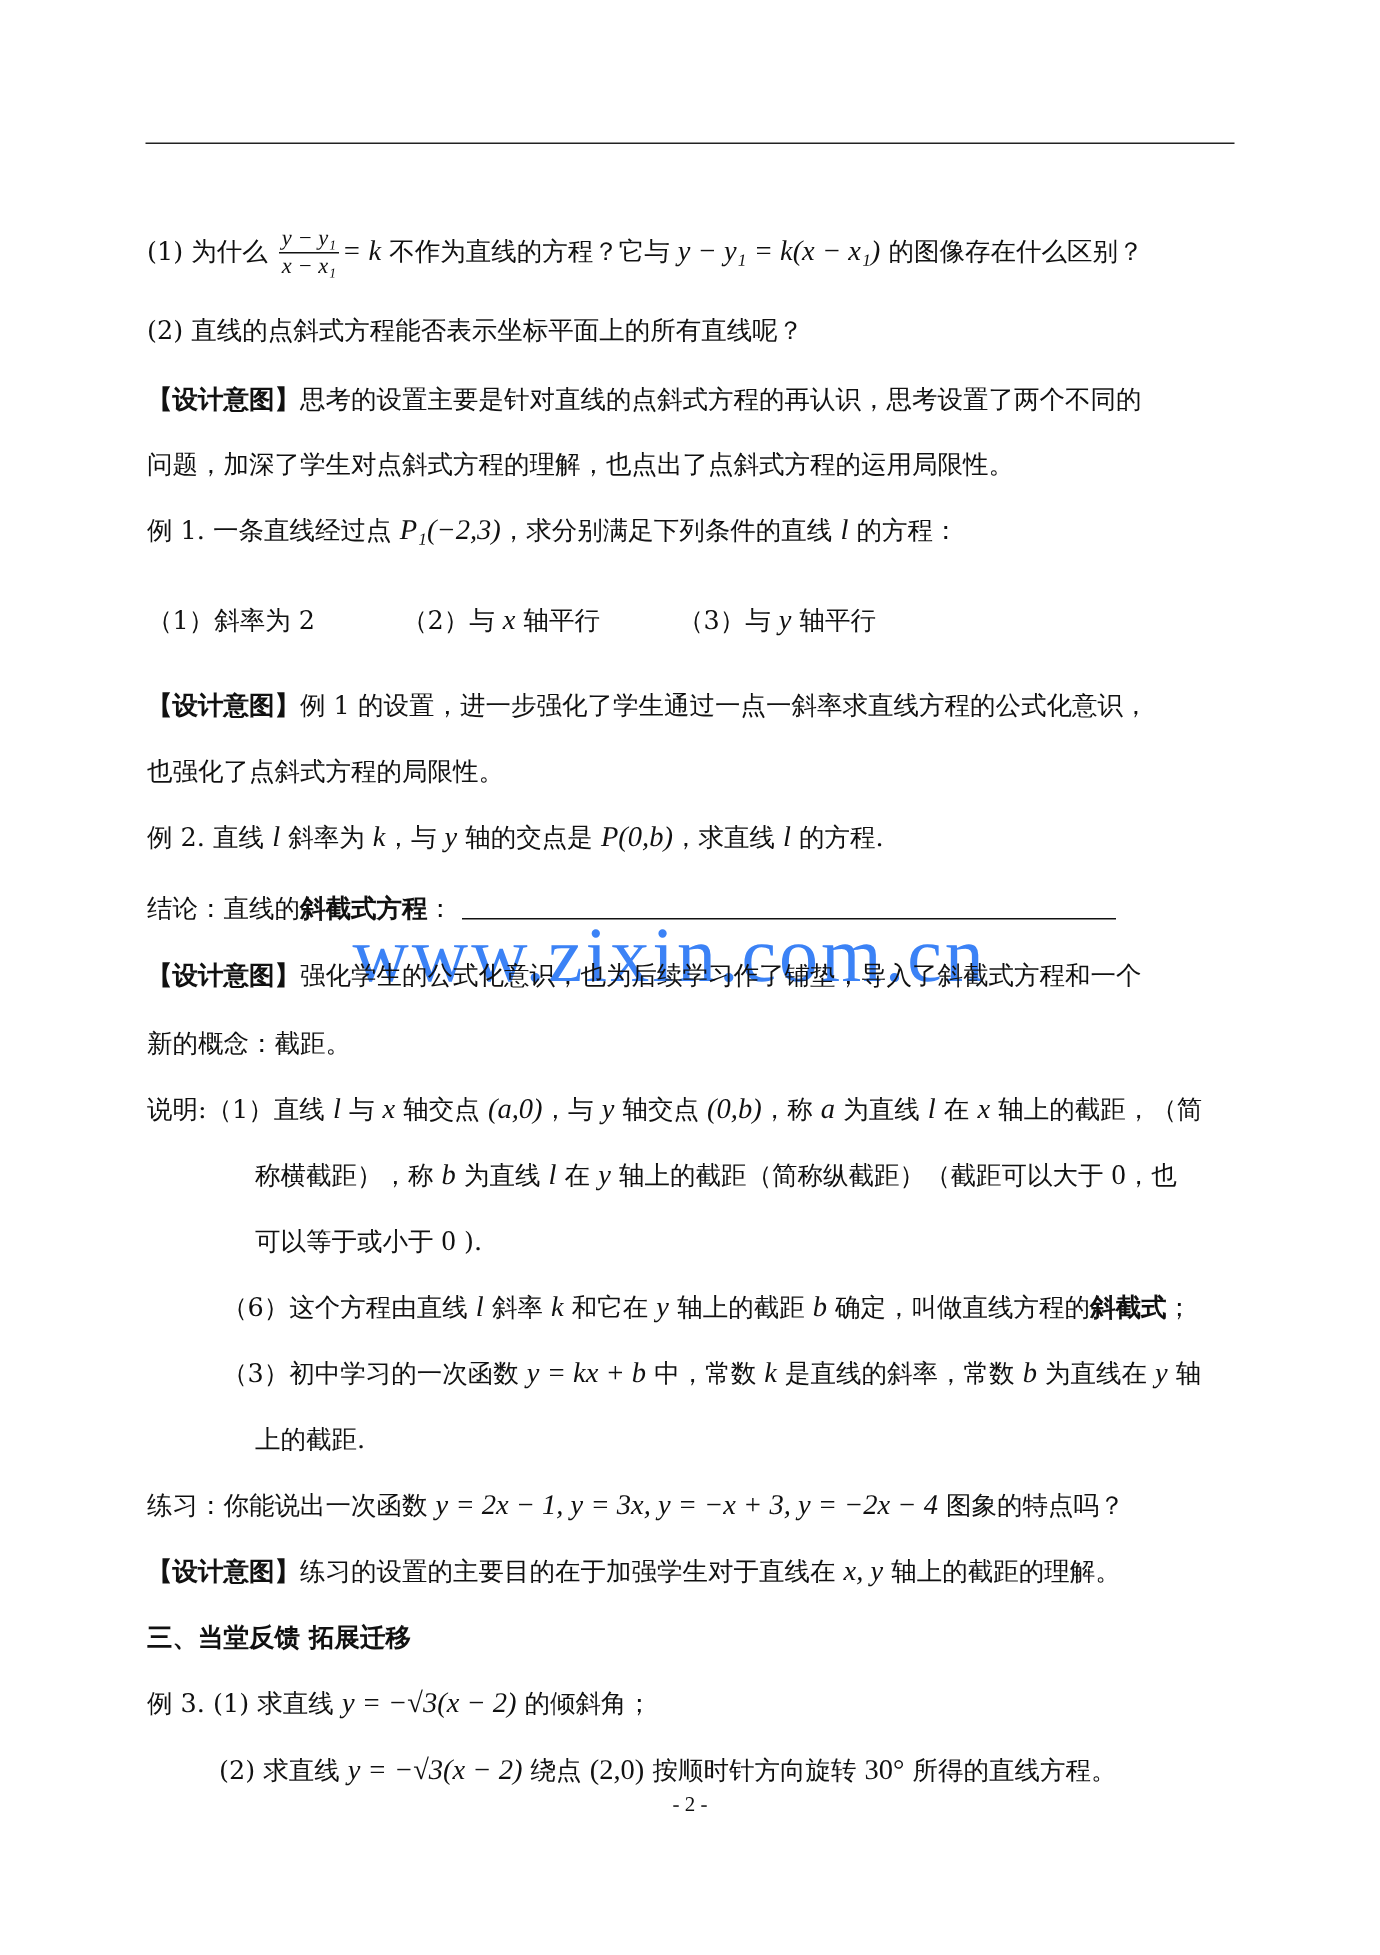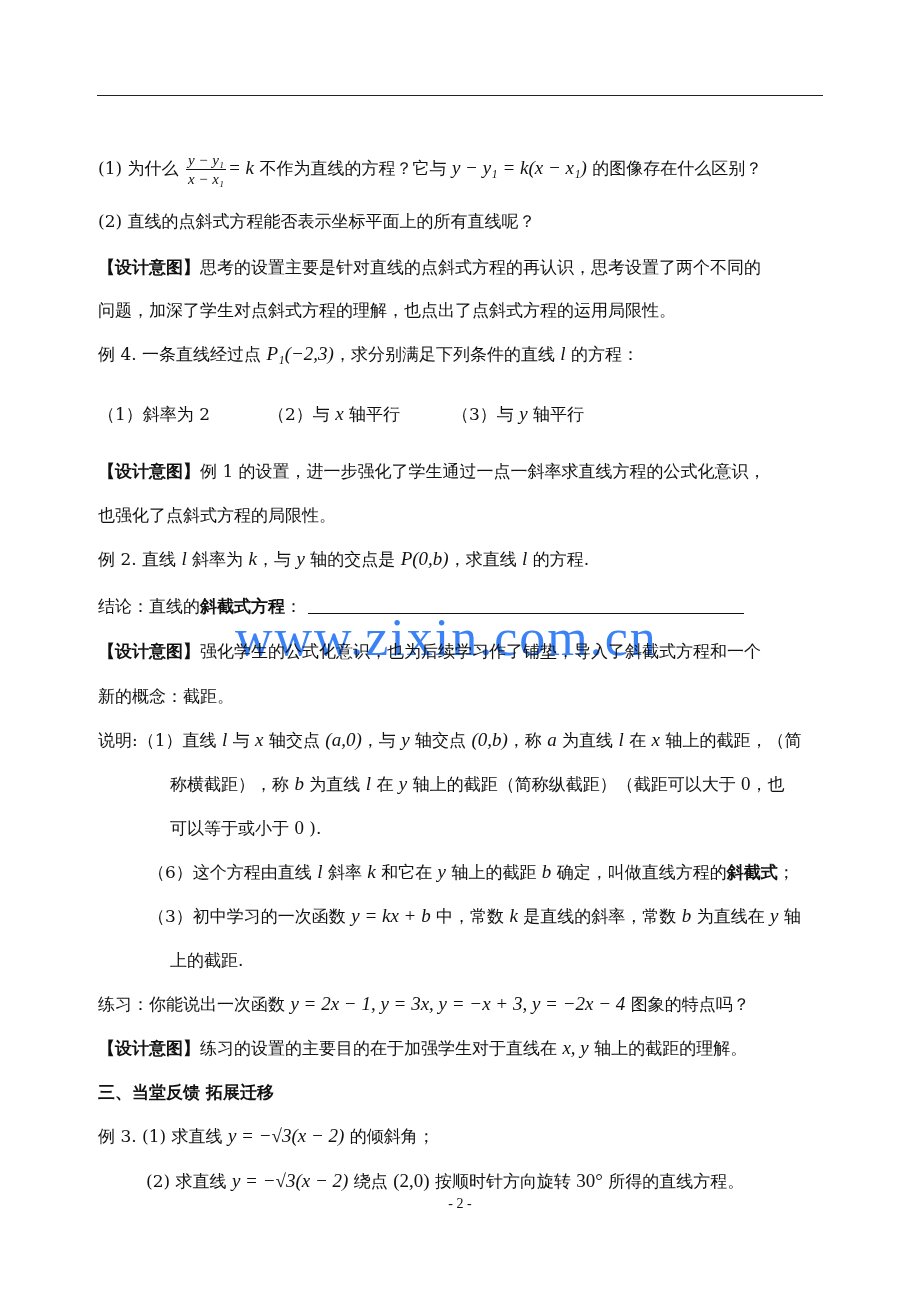--- a/index.html
+++ b/index.html
@@ -43,21 +43,21 @@
 </div>
 
 <div class="line" style="top:173px;">(2)  直线的点斜式方程能否表示坐标平面上的所有直线呢？</div>
 
 <div class="line" style="top:219px;">
   <span class="b">【设计意图】</span><span>思考的设置主要是针对直线的点斜式方程的再认识，思考设置了两个不同的</span>
 </div>
 <div class="line" style="top:262px;">问题，加深了学生对点斜式方程的理解，也点出了点斜式方程的运用局限性。</div>
 
 <div class="line" style="top:306px;">
-  <span>例 4. 一条直线经过点 </span><span class="m">P₁(−2,3)</span><span>，求分别满足下列条件的直线 </span><span class="m">l</span><span> 的方程：</span>
+  <span>例 1. 一条直线经过点 </span><span class="m">P₁(−2,3)</span><span>，求分别满足下列条件的直线 </span><span class="m">l</span><span> 的方程：</span>
 </div>
 <div class="line" style="top:366px; left:98px;">（1）斜率为 2</div>
 <div class="line" style="top:366px; left:268px;">
   <span>（2）与 </span><span class="m">x</span><span> 轴平行</span>
 </div>
 <div class="line" style="top:366px; left:452px;">
   <span>（3）与 </span><span class="m">y</span><span> 轴平行</span>
 </div>
 
 <div class="line" style="top:423px;">

